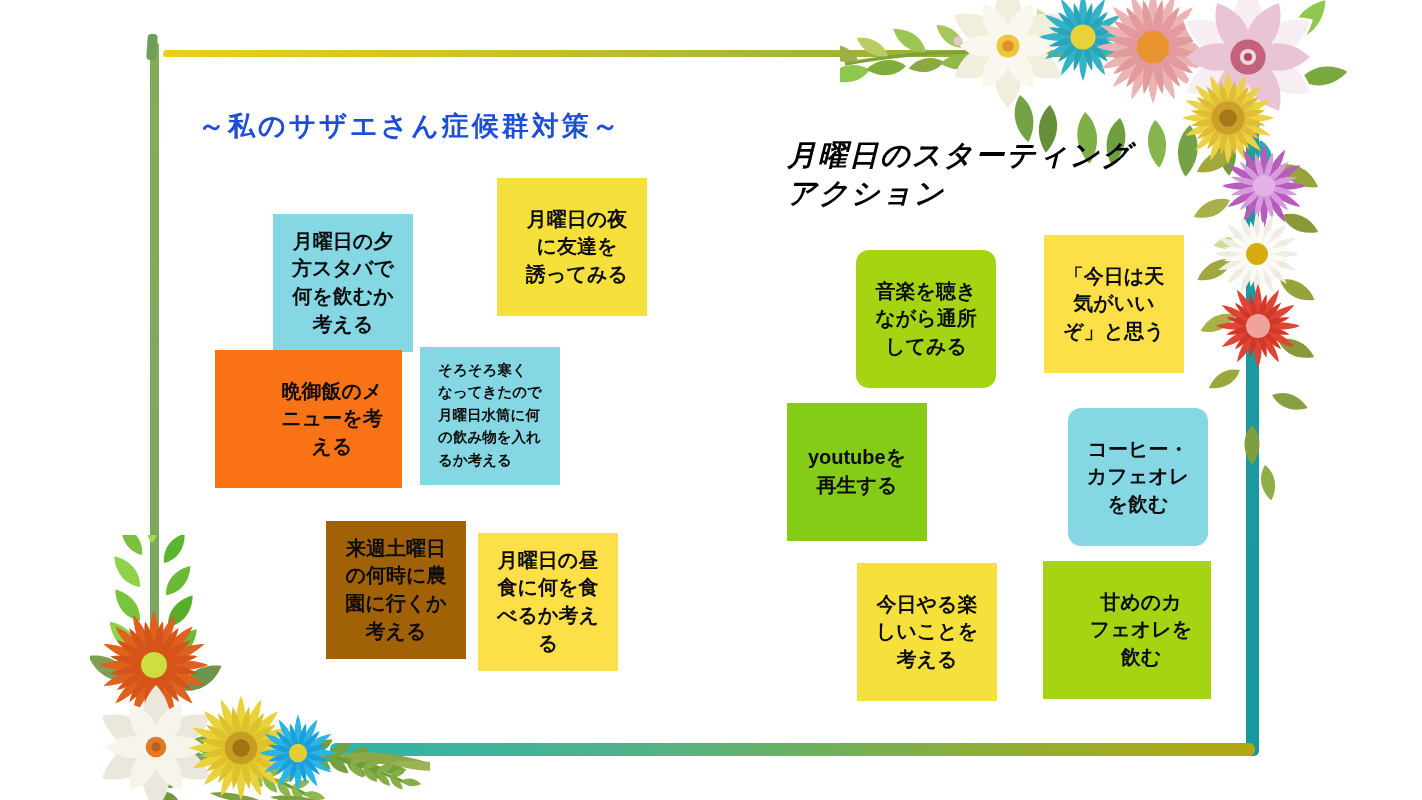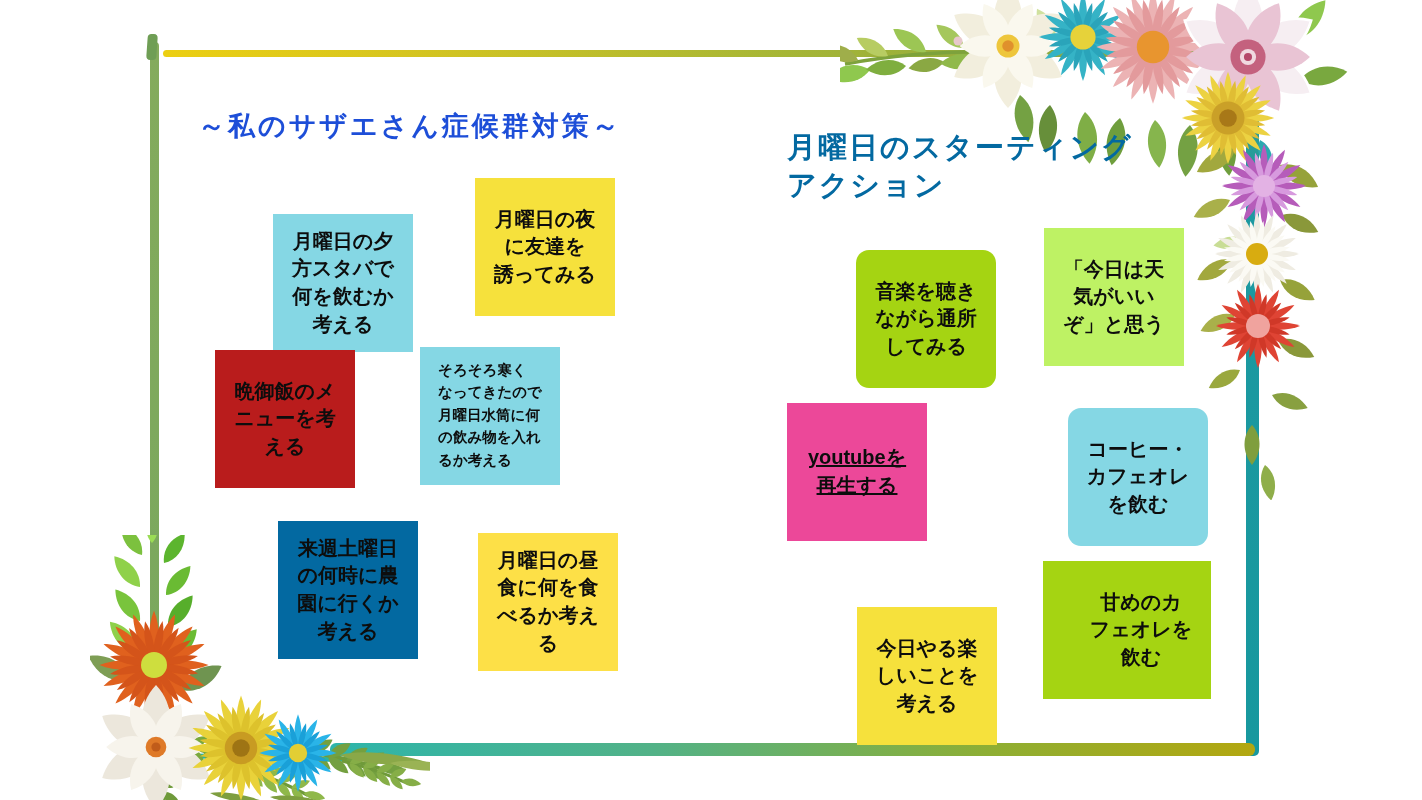--- a/index.html
+++ b/index.html
@@ -16,39 +16,39 @@
     background:linear-gradient(180deg,#3aa08c 0%,#1d99a1 25%,#17989e 100%);}
   #frame-bottom{left:330px;top:743px;width:925px;height:13px;border-radius:6px;
     background:linear-gradient(90deg,#2db5ab 0%,#52b287 35%,#8fae32 72%,#b3a710 100%);}
   #frame-brush-tip{left:147px;top:34px;width:10px;height:26px;border-radius:4px;
     background:#6f9e55;transform:rotate(4deg);}
   .deco{position:absolute;z-index:2;pointer-events:none;}
   #deco-tr{right:0;top:0;}
   #deco-bl{left:90px;top:535px;}
   .title{position:absolute;z-index:3;font-weight:bold;white-space:pre-line;}
   #title-left{left:198px;top:108px;font-size:27px;letter-spacing:3px;color:#1d4ed8;}
-  #title-right{left:787px;top:128px;font-size:29px;letter-spacing:2px;line-height:1.32;color:#0369a1;}
+  #title-right{left:787px;top:136px;font-size:29px;letter-spacing:2px;line-height:1.32;color:#000000;font-style:italic;}
   .note{
     position:absolute;z-index:3;width:140px;height:138px;
     display:flex;align-items:center;justify-content:center;
     text-align:center;font-weight:bold;font-size:20px;line-height:1.38;
     color:#0d0d0d;white-space:pre-line;
   }
   .note.small{font-size:14.5px;line-height:1.55;text-align:left;font-family:Liberation Mono, monospace;}
   #note-l1{left:273px;top:175px;margin-top:39px;}
-  #note-l2{left:475px;top:178px;}
+  #note-l2{left:497px;top:178px;padding-left:10px;}
   #note-l3{left:215px;top:350px;}
   #note-l4{left:420px;top:347px;}
   #note-l5{left:278px;top:521px;}
   #note-l6{left:478px;top:533px;}
   #note-r1{left:856px;top:250px;border-radius:13px;}
   #note-r2{left:1044px;top:228px;}
   #note-r3{left:787px;top:403px;}
   #note-r4{left:1068px;top:408px;border-radius:13px;}
-  #note-r5{left:857px;top:563px;margin-top:44px;}
+  #note-r5{left:857px;top:563px;}
   #note-r6{left:1043px;top:561px;padding-left:28px;}
 </style>
 </head>
 <body>
 
 <div class="frame" id="frame-top"></div>
 <div class="frame" id="frame-left"></div>
 <div class="frame" id="frame-right"></div>
 <div class="frame" id="frame-bottom"></div>
 <div class="frame" id="frame-brush-tip"></div>
@@ -257,44 +257,44 @@
 <div class="title" id="title-right">月曜日のスターティング
 アクション</div>
 
 <div class="note" id="note-l1" style="background-color: rgb(133, 215, 228);">月曜日の夕
 方スタバで
 何を飲むか
 考える</div>
 <div class="note" id="note-l2" style="background-color: rgb(246, 225, 60);">月曜日の夜
 に友達を
 誘ってみる</div>
-<div class="note" id="note-l3" style="background-color: #b91c1c;">晩御飯のメ
+<div class="note" id="note-l3" style="background-color: #f97316; padding-left: 47px;">晩御飯のメ
 ニューを考
 える</div>
 <div class="note small" id="note-l4" style="background-color: rgb(133, 215, 228);">そろそろ寒く
 なってきたので
 月曜日水筒に何
 の飲み物を入れ
 るか考える</div>
-<div class="note" id="note-l5" style="background-color: #0369a1;">来週土曜日
+<div class="note" id="note-l5" style="background-color: #a16207; margin-left: 48px;">来週土曜日
 の何時に農
 園に行くか
 考える</div>
 <div class="note" id="note-l6" style="background-color: #fde047;">月曜日の昼
 食に何を食
 べるか考え
 る</div>
 
 <div class="note" id="note-r1" style="background-color: rgb(165, 212, 18);">音楽を聴き
 ながら通所
 してみる</div>
-<div class="note" id="note-r2" style="background-color: #bef264;">「今日は天
+<div class="note" id="note-r2" style="background-color: #fde047; margin-top: 7px;">「今日は天
 気がいい
 ぞ」と思う</div>
-<div class="note" id="note-r3" style="background-color: #ec4899; text-decoration: underline;">youtubeを
+<div class="note" id="note-r3" style="background-color: #84cc16;">youtubeを
 再生する</div>
 <div class="note" id="note-r4" style="background-color: rgb(133, 215, 228);">コーヒー・
 カフェオレ
 を飲む</div>
 <div class="note" id="note-r5" style="background-color: rgb(246, 225, 60);">今日やる楽
 しいことを
 考える</div>
 <div class="note" id="note-r6" style="background-color: rgb(165, 212, 18);">甘めのカ
 フェオレを
 飲む</div>

